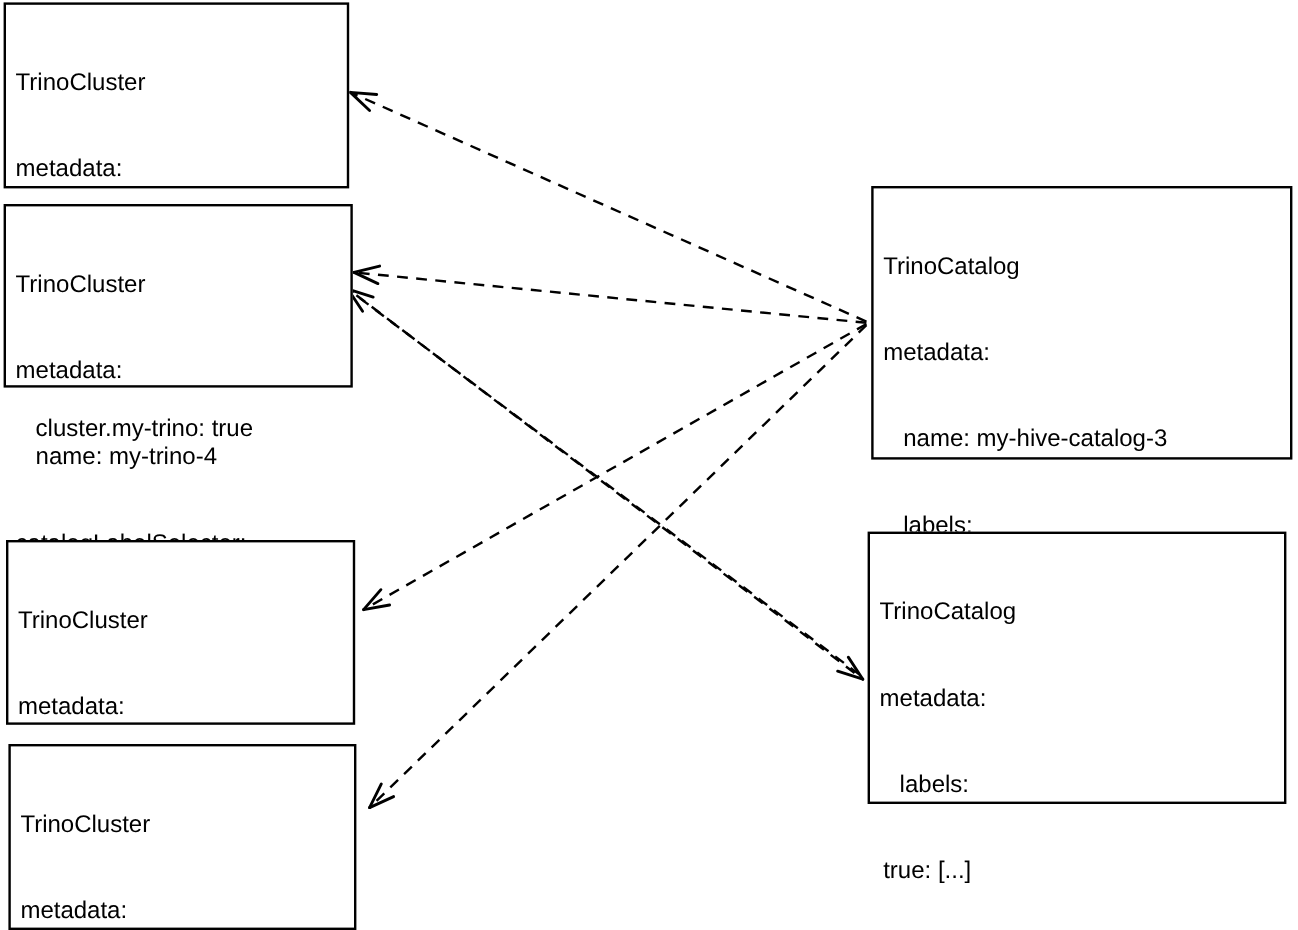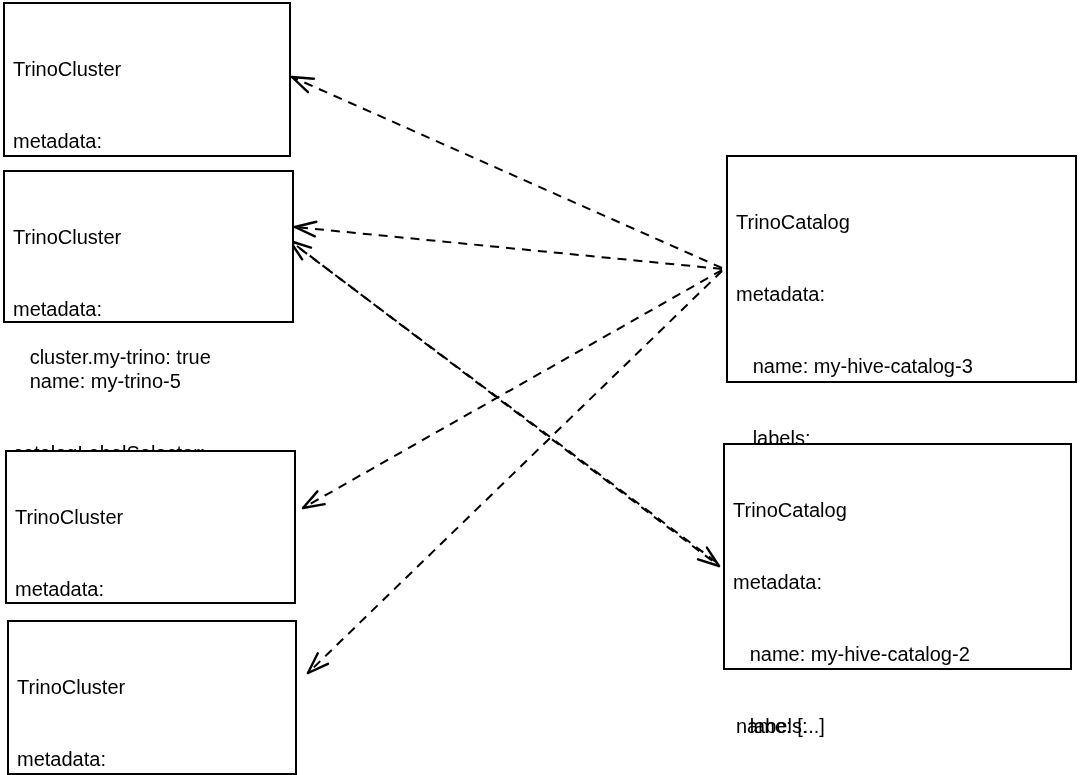--- a/index.html
+++ b/index.html
@@ -85,21 +85,21 @@
       <div class="node-line">   name: my-trino</div>
       <div class="node-line">catalogLabelSelector:</div>
       <div class="node-line">   cluster.my-trino: true</div>
     </div>
   </div>
 
   <div class="node" style="left:3px; top:170px; width:291px; height:153px;">
     <div class="node-text">
       <div class="node-line">TrinoCluster</div>
       <div class="node-line">metadata:</div>
-      <div class="node-line">   name: my-trino-5</div>
+      <div class="node-line">   name: my-trino-4</div>
       <div class="node-line">catalogLabelSelector:</div>
       <div class="node-line">   cluster.my-trino-2: true</div>
     </div>
   </div>
 
   <div class="node" style="left:5px; top:450px; width:291px; height:154px;">
     <div class="node-text">
       <div class="node-line">TrinoCluster</div>
       <div class="node-line">metadata:</div>
       <div class="node-line">   name: my-trino-blue</div>
@@ -120,28 +120,27 @@
 
   <div class="node" style="left:726px; top:155px; width:351px; height:228px;">
     <div class="node-text">
       <div class="node-line">TrinoCatalog</div>
       <div class="node-line">metadata:</div>
       <div class="node-line">   name: my-hive-catalog-3</div>
       <div class="node-line">   labels:</div>
       <div class="node-line">      cluster.my-trino: true</div>
       <div class="node-line">      cluster.my-trino-2: true</div>
       <div class="node-line">      env.dev: true</div>
-      <div class="node-line">name: [...]</div>
+      <div class="node-line">true: [...]</div>
     </div>
   </div>
 
   <div class="node" style="left:723px; top:443px; width:349px; height:227px;">
     <div class="node-text">
       <div class="node-line">TrinoCatalog</div>
       <div class="node-line">metadata:</div>
-      <div class="node-line">   name: my-hive-catalog-2</div>
       <div class="node-line">   labels:</div>
       
       
     </div>
   </div>
 
 </div>
 
 </body></html>

